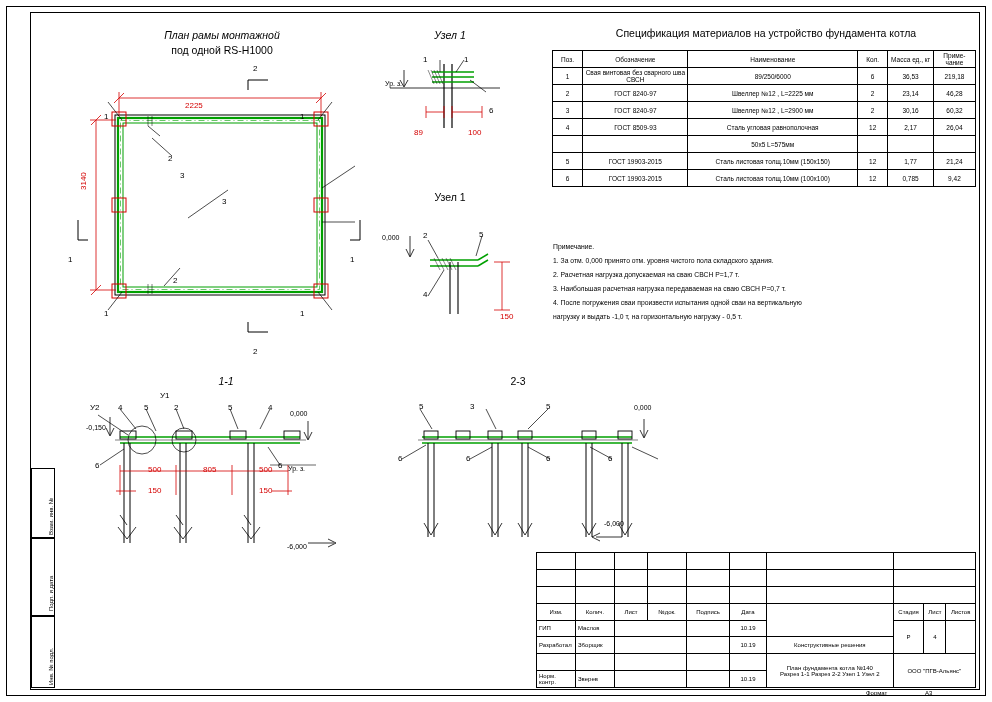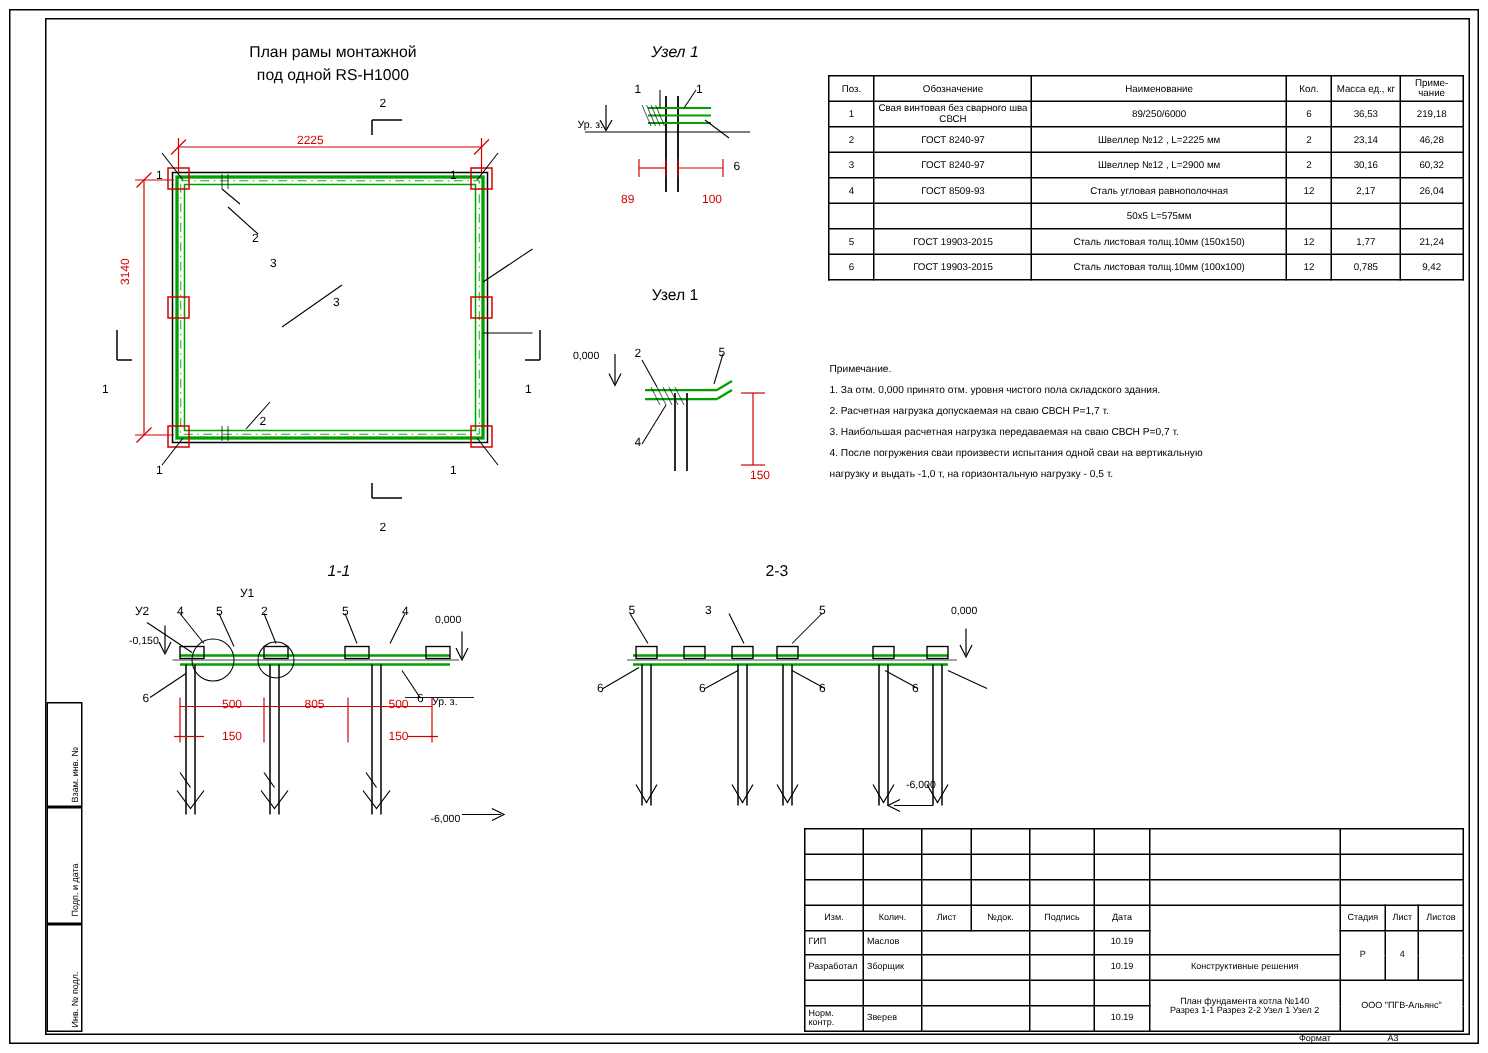--- a/index.html
+++ b/index.html
@@ -40,21 +40,21 @@
       <span class="lsv" style="left:16px;top:66px;">Взам. инв. №</span>
     </div>
     <div style="top:70px;height:78px;">
       <span class="lsv" style="left:16px;top:72px;">Подп. и дата</span>
     </div>
     <div style="top:148px;height:72px;">
       <span class="lsv" style="left:16px;top:68px;">Инв. № подл.</span>
     </div>
   </div>
 
-  <div class="t c ttl" style="left:222px;top:30px;">План рамы монтажной</div>
+  <div class="t c ttl" style="left:222px;top:30px;font-style:italic;">План рамы монтажной</div>
   <div class="t c ttl" style="left:222px;top:45px;">под одной RS-H1000</div>
 
   <svg width="420" height="290" style="left:60px;top:70px;">
 
     <rect x="55" y="45" width="210" height="180" fill="none" stroke="#000" stroke-width="1"></rect>
 
     <rect x="58" y="48" width="204" height="174" fill="none" stroke="#00a000" stroke-width="2.2"></rect>
     <rect x="63" y="53" width="194" height="164" fill="none" stroke="#00a000" stroke-width="1"></rect>
 
     <rect x="60.5" y="50.5" width="199" height="169" fill="none" stroke="#00a000" stroke-width="0.6" stroke-dasharray="6 3 1 3"></rect>
@@ -112,21 +112,21 @@
     </g>
 
     <g stroke="#000" stroke-width="0.5">
       <line x1="88" y1="46" x2="88" y2="56"></line>
       <line x1="92" y1="46" x2="92" y2="56"></line>
       <line x1="88" y1="214" x2="88" y2="224"></line>
       <line x1="92" y1="214" x2="92" y2="224"></line>
     </g>
   </svg>
 
-  <div class="t red" style="left:185px;top:90px;margin-left:13px;">2225</div>
+  <div class="t red" style="left:185px;top:102px;">2225</div>
   <div class="t red" style="left:80px;top:190px;transform:rotate(-90deg);transform-origin:left top;">3140</div>
 
   <div class="t" style="left:104px;top:113px;">1</div>
   <div class="t" style="left:168px;top:155px;">2</div>
   <div class="t" style="left:180px;top:172px;">3</div>
   <div class="t" style="left:300px;top:113px;">1</div>
   <div class="t" style="left:104px;top:310px;">1</div>
   <div class="t" style="left:173px;top:277px;">2</div>
   <div class="t" style="left:222px;top:198px;">3</div>
   <div class="t" style="left:300px;top:310px;">1</div>
@@ -379,20 +379,21 @@
   <div class="t" style="left:419px;top:403px;">5</div>
   <div class="t" style="left:470px;top:403px;">3</div>
   <div class="t" style="left:546px;top:403px;">5</div>
   <div class="t" style="left:398px;top:455px;">6</div>
   <div class="t" style="left:466px;top:455px;">6</div>
   <div class="t" style="left:546px;top:455px;">6</div>
   <div class="t" style="left:608px;top:455px;">6</div>
   <div class="t sm" style="left:634px;top:404px;">0,000</div>
   <div class="t sm" style="left:604px;top:520px;">-6,000</div>
 
+  <div class="t c" style="left:766px;top:28px;font-size:10.5px;">Спецификация материалов на устройство фундамента котла</div>
 
   <table class="spec">
     <thead>
       <tr>
         <th style="width:26px;">Поз.</th>
         <th style="width:104px;">Обозначение</th>
         <th style="width:172px;">Наименование</th>
         <th style="width:26px;">Кол.</th>
         <th style="width:42px;">Масса ед., кг</th>
         <th style="width:38px;">Приме- чание</th>

